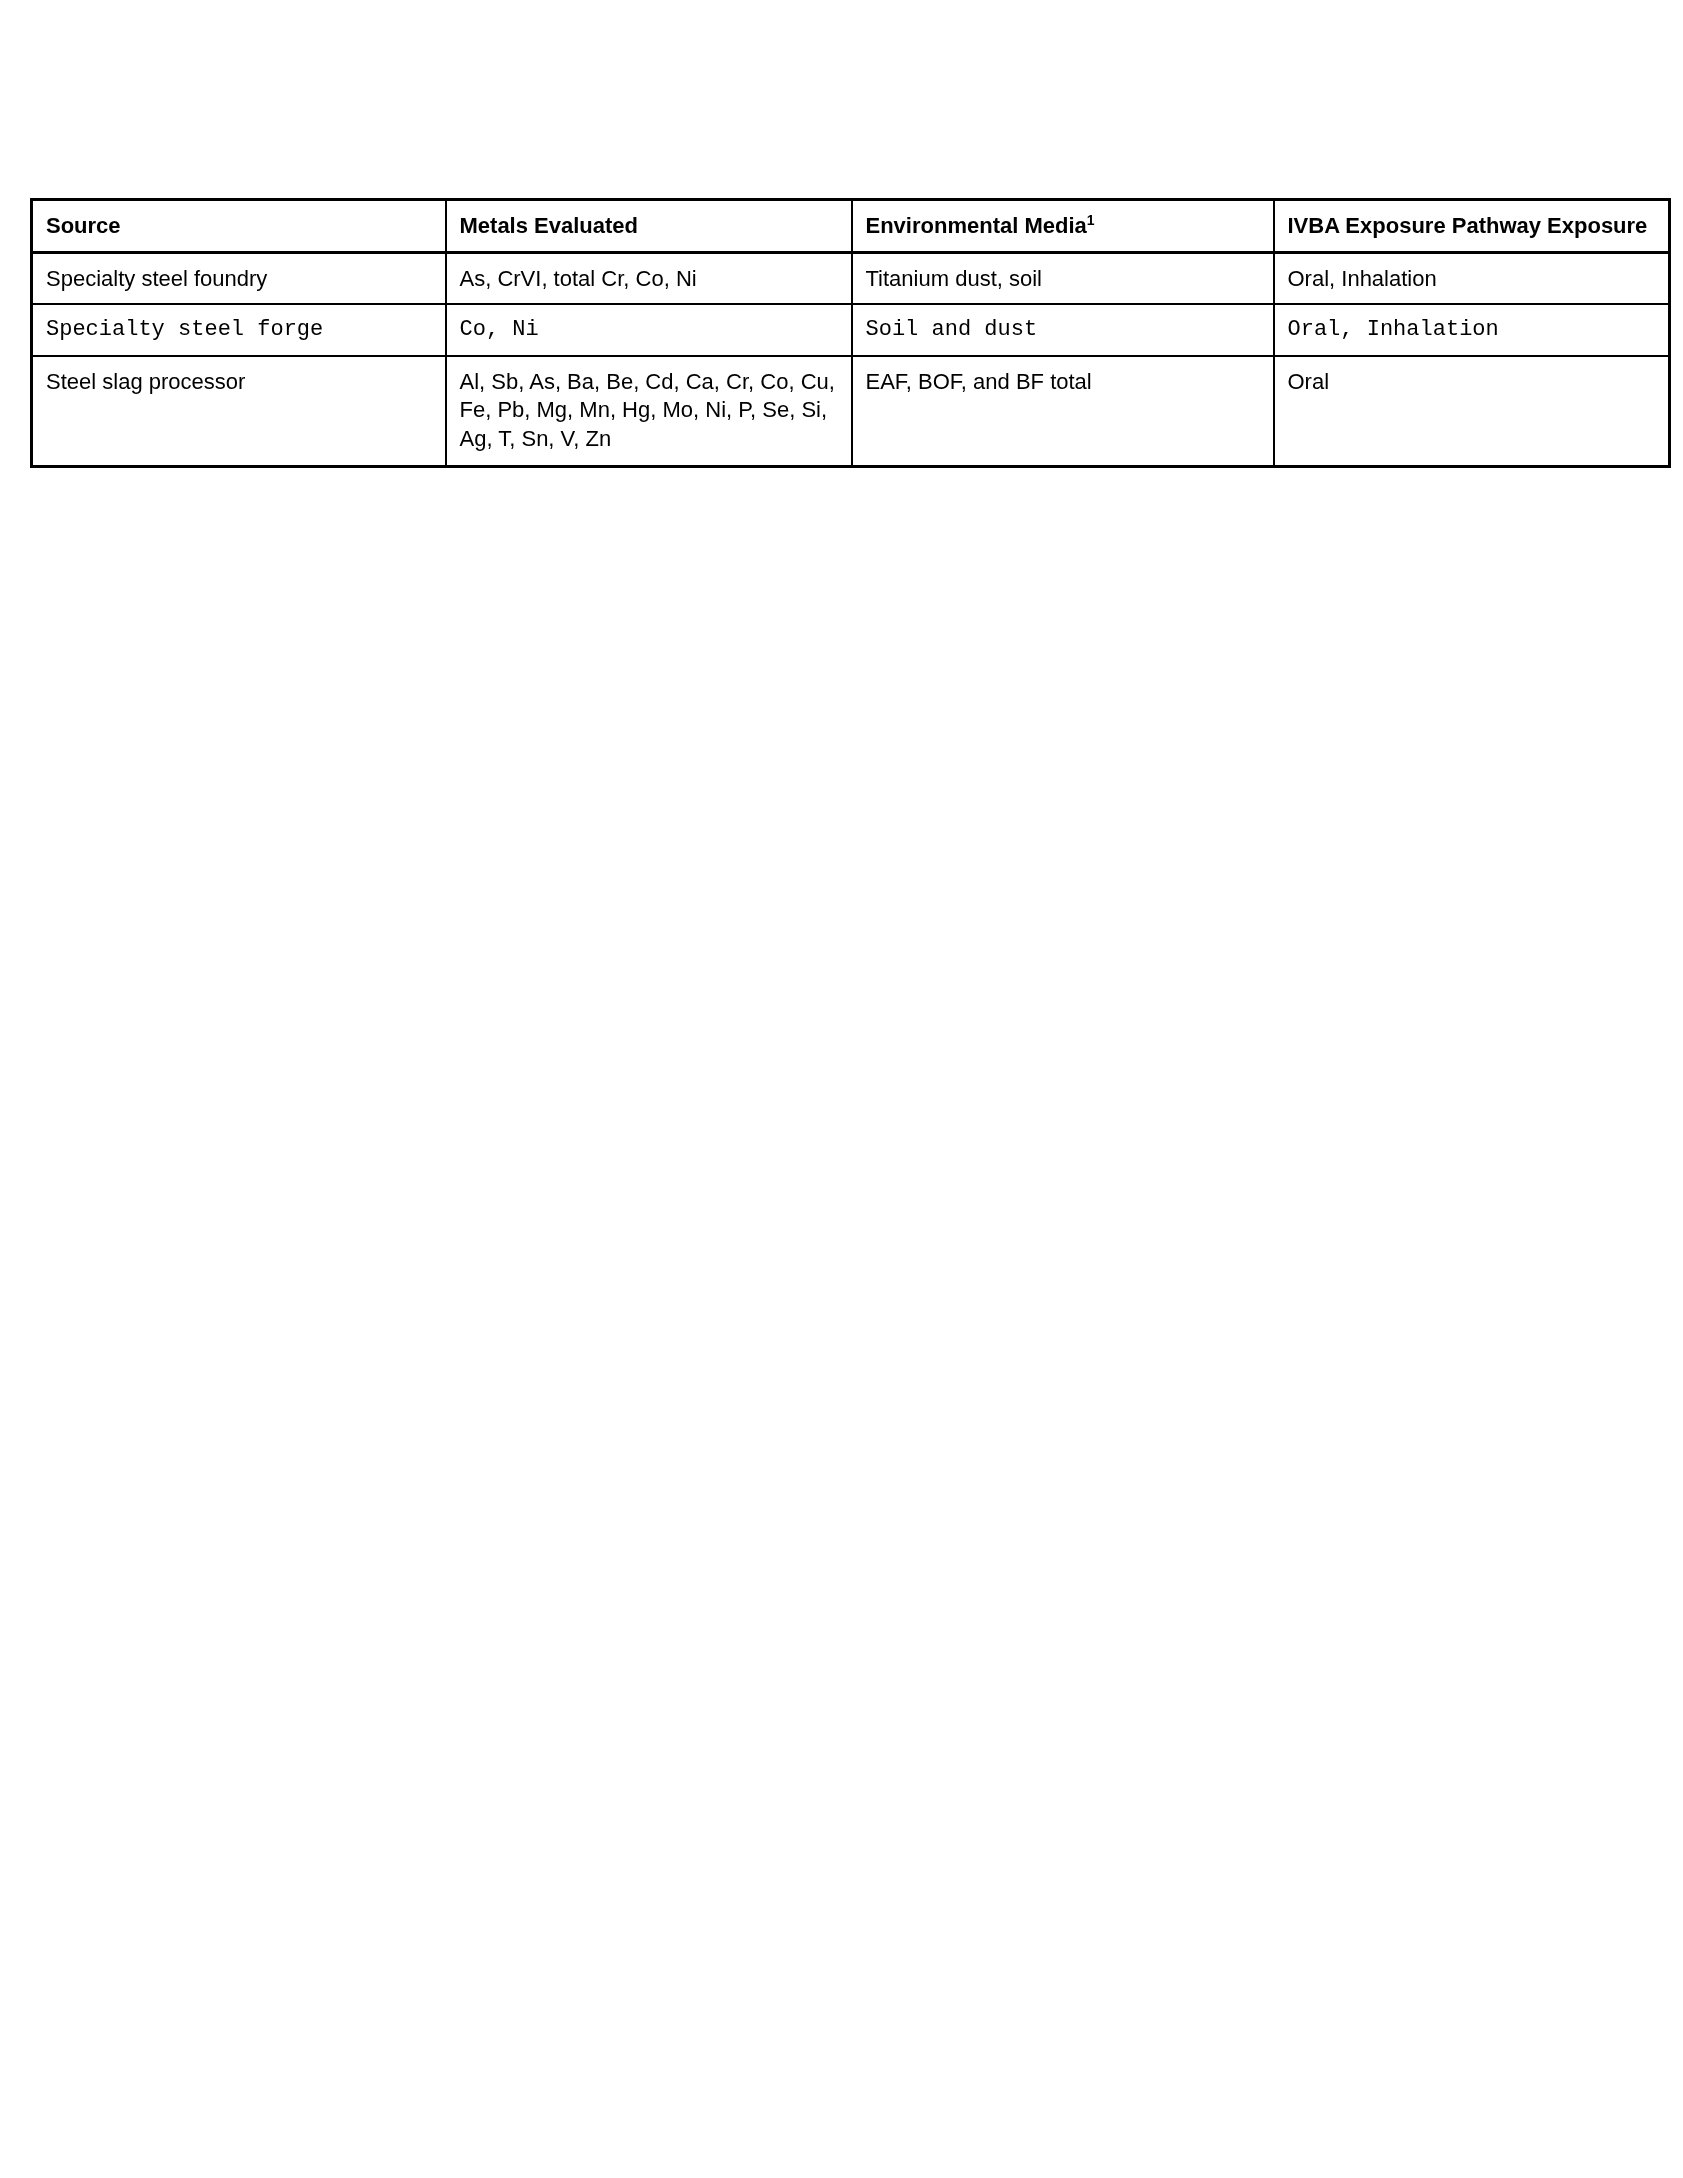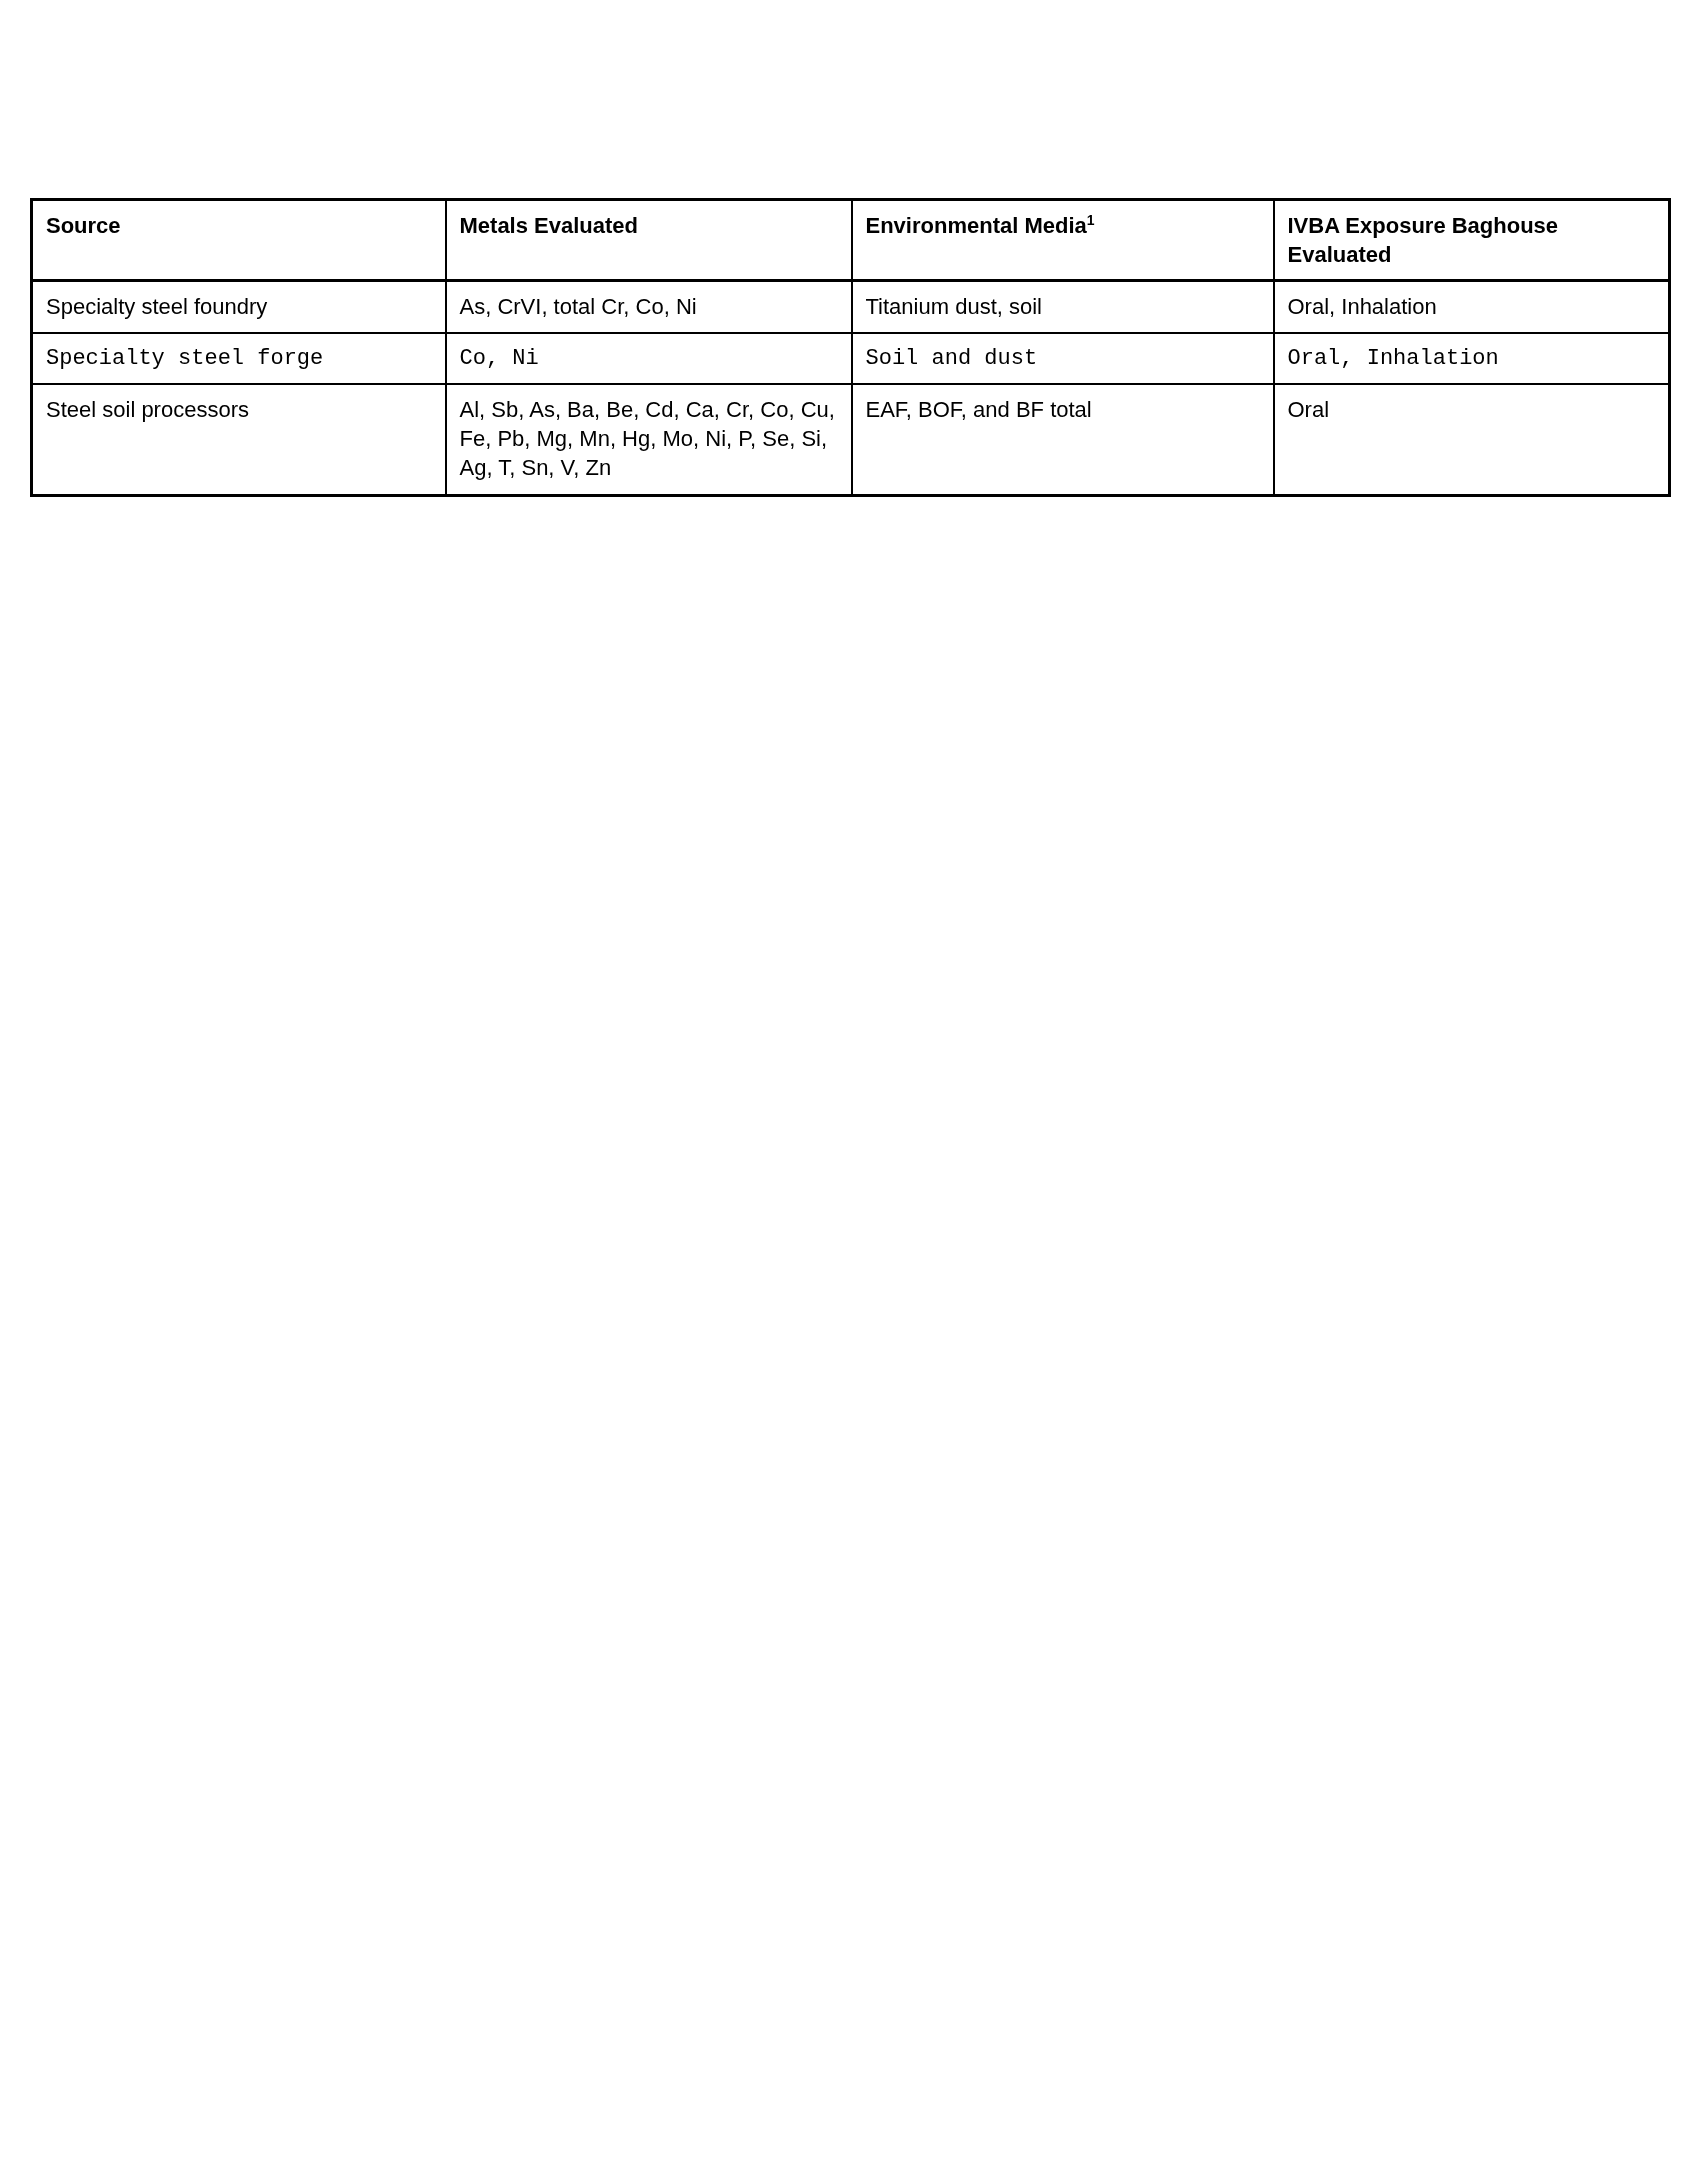--- a/index.html
+++ b/index.html
@@ -69,38 +69,38 @@
       <col style="width:414px">
       <col style="width:406px">
       <col style="width:422px">
       <col style="width:396px">
     </colgroup>
     <thead>
       <tr id="header-row" class="h-header">
           <th><span>Source</span></th>
           <th><span>Metals Evaluated</span></th>
           <th><span>Environmental Media</span><sup>1</sup></th>
-          <th><span>IVBA Exposure Baghouse Evaluated</span></th>
+          <th><span>IVBA Exposure Pathway Exposure</span></th>
         </tr>
     </thead>
     <tbody id="table-body">
         <tr class="h-r1">
           <td>Specialty steel foundry</td>
           <td>As, CrVI, total Cr, Co, Ni</td>
           <td>Titanium dust, soil</td>
           <td>Oral, Inhalation</td>
         </tr>
         <tr class="h-r3">
           <td>Specialty steel forge</td>
           <td>Co, Ni</td>
           <td>Soil and dust</td>
           <td>Oral, Inhalation</td>
         </tr>
         <tr class="h-r4">
-          <td>Steel soil processors</td>
+          <td>Steel slag processor</td>
           <td>Al, Sb, As, Ba, Be, Cd, Ca, Cr, Co, Cu, Fe, Pb, Mg, Mn, Hg, Mo, Ni, P, Se, Si, Ag, T, Sn, V, Zn</td>
           <td>EAF, BOF, and BF total</td>
           <td>Oral</td>
         </tr>
       </tbody>
   </table>
 </div>
 
 
 </body></html>

